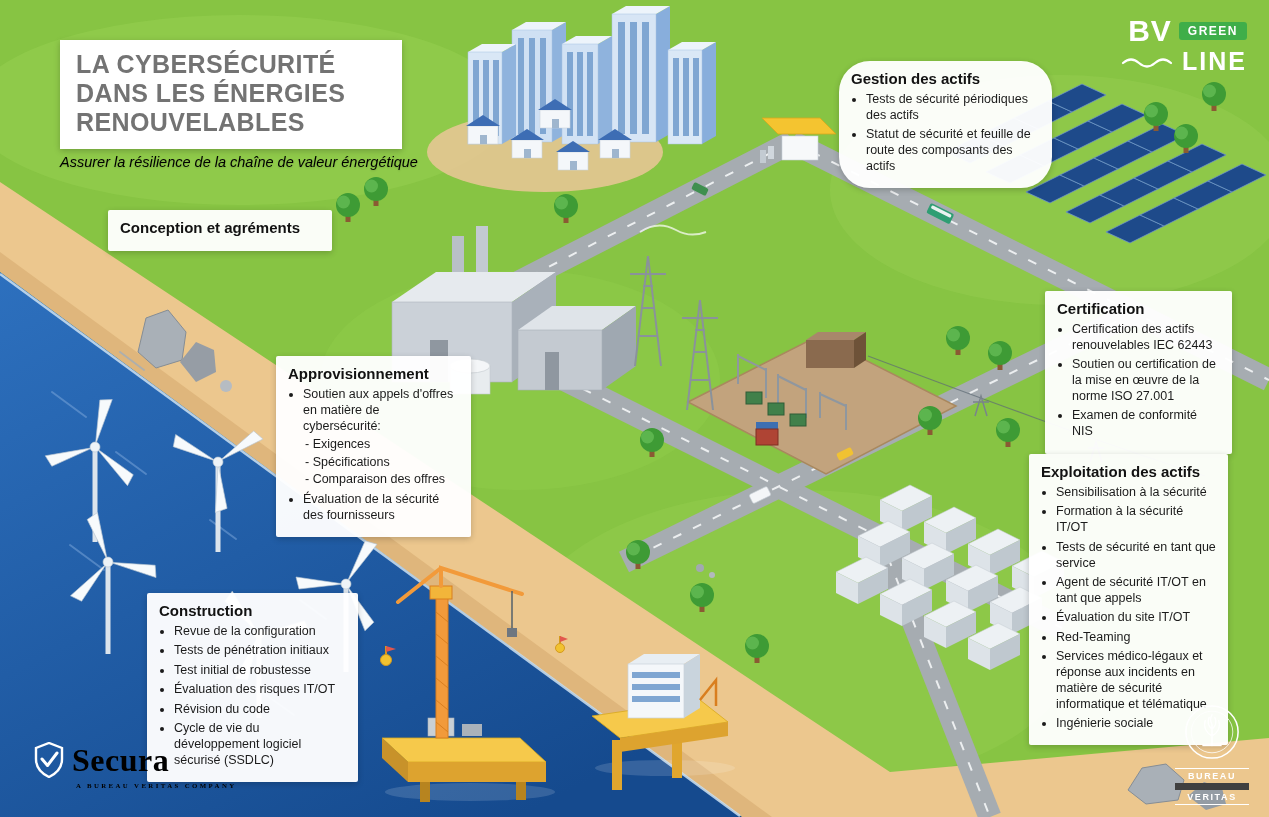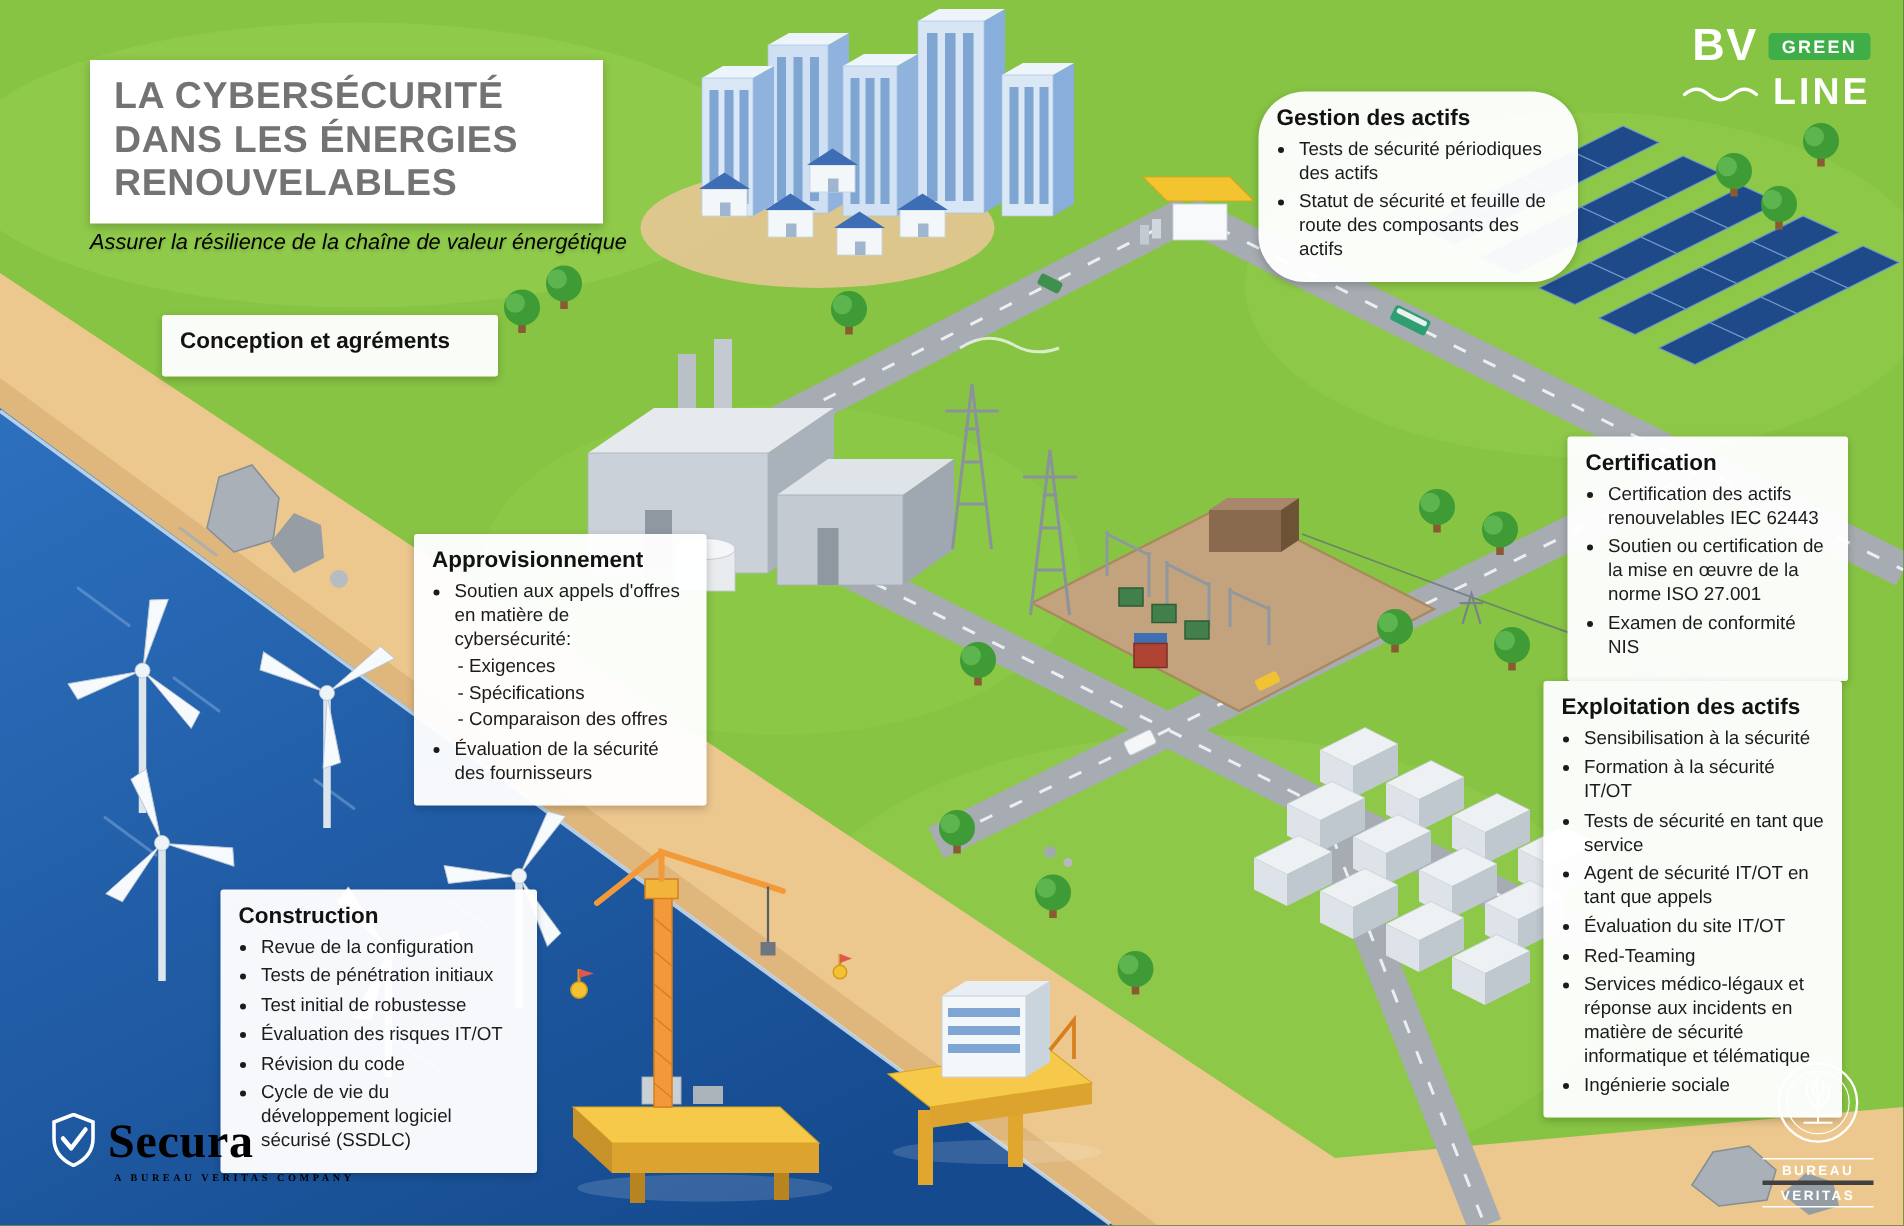--- a/index.html
+++ b/index.html
@@ -43,21 +43,21 @@
   .bv-line { font-size:25px; font-weight:800; letter-spacing:2px; line-height:1; }
 
   .secura { position:absolute; left:34px; top:742px; color:#000000;font-family:Liberation Serif, serif; }
   .secura-row { display:flex; align-items:center; gap:8px; }
   .secura-name { font-size:32px; font-weight:800; letter-spacing:.5px; line-height:1; }
   .secura-tag { font-size:6.8px; letter-spacing:2.4px; margin:4px 0 0 42px; font-weight:700; }
 
   .bv-seal { position:absolute; right:20px; bottom:12px; width:74px; color:#fff; text-align:center; }
   .seal-words { margin-top:3px; font-size:9px; letter-spacing:1.6px; font-weight:700;
     border-top:1px solid #fff; border-bottom:1px solid #fff; padding:2px 0; }
-  .seal-words div + div { border-top:3px solid #404040; margin-top:2px; padding-top:2px; }
+  .seal-words div + div { border-top:7px solid #404040; margin-top:2px; padding-top:2px; }
 </style>
 </head>
 <body>
 
 <div class="canvas">
 
   <svg class="scene" width="1269" height="817" viewBox="0 0 1269 817" aria-hidden="true">
     <defs>
       <linearGradient id="sea" x1="0" y1="0" x2="0.7" y2="1">
         <stop offset="0" stop-color="#2D70BE"></stop>

